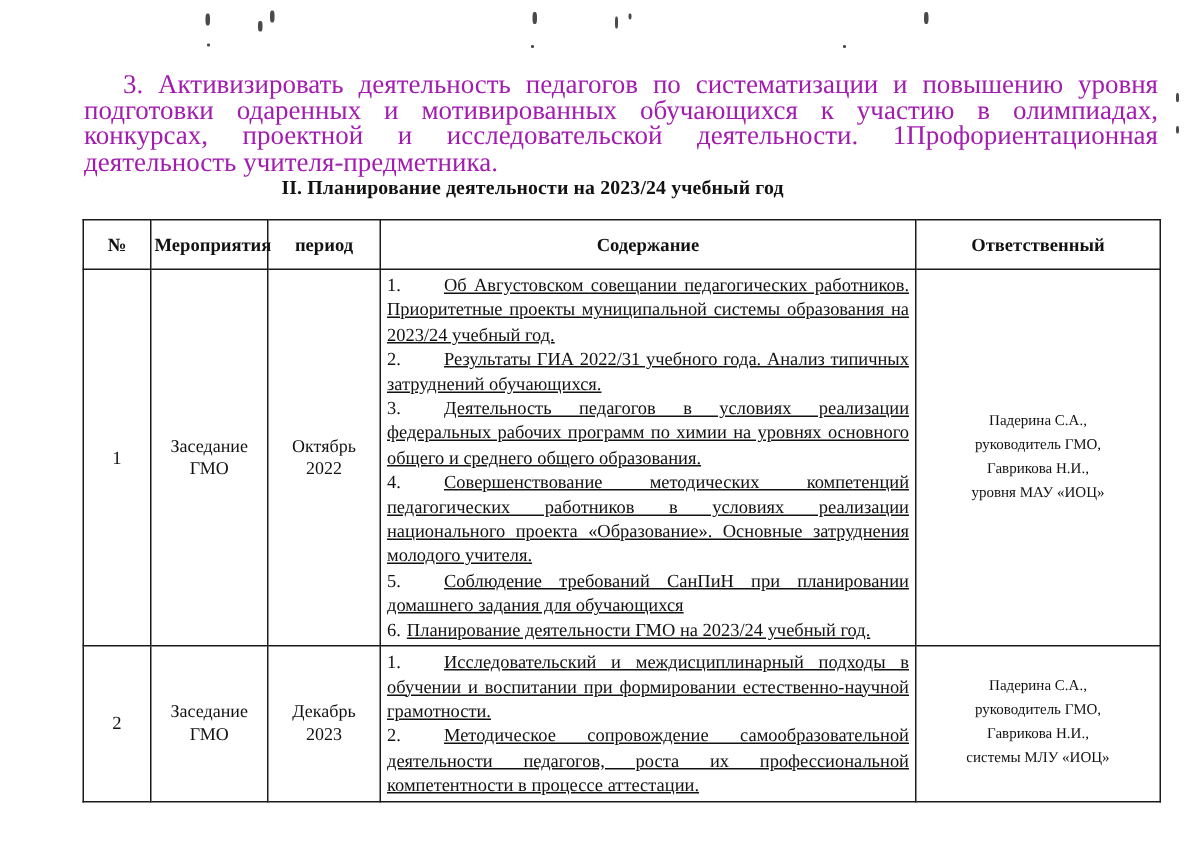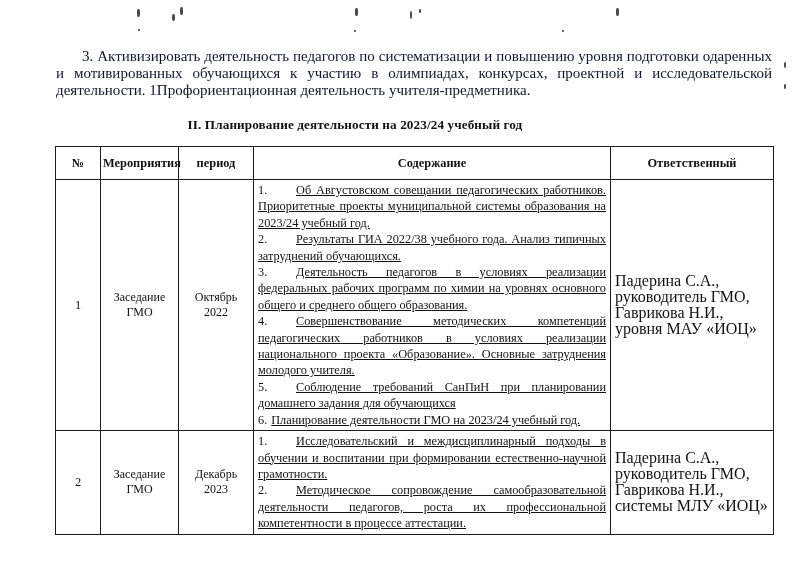--- a/index.html
+++ b/index.html
@@ -40,26 +40,26 @@
   }
 
   
   .intro {
     position: absolute;
     top: 48px;
     left: 56px;
     width: 716px;
   }
   .para {
-    font-size: 15px;
+    font-size: 18px;
     line-height: 17.2px;
     text-align: justify;
     text-indent: 26px;
     margin: 0;
-    color: #0f172a;
+    color: #a21caf;
     -webkit-font-smoothing: none;
   }
   .para + .para { margin-top: 2px; }
 
   
   .section-title {
     position: absolute;
     top: 116px;
     left: 0;
     width: 710px;
@@ -115,22 +115,23 @@
 
   td.c-body {
     text-align: justify;
     vertical-align: top;
     padding: 2px 5px 3px 5px;
     line-height: 16.4px;
     font-size: 12.3px;
     text-decoration: underline;
   }
   td.c-resp {
+    text-align: center;
     line-height: 16px;
-    font-size: 16px;
+    font-size: 10px;
   }
 
   
   .items { margin: 0; padding: 0; list-style: none; }
   .items li {
     text-align: justify;
     text-align-last: left;
     margin: 0;
     padding: 0;
     line-height: 16.4px;
@@ -192,21 +193,21 @@
         </tr>
       </thead>
       <tbody id="plan-body">
           <tr>
             <td class="c-num">1</td>
             <td class="c-event">Заседание ГМО</td>
             <td class="c-period">Октябрь 2022</td>
             <td class="c-body">
               <ul class="items">
                 <li><span class="mark">1.</span><span>Об Августовском совещании педагогических работников. Приоритетные проекты муниципальной системы образования на 2023/24 учебный год.</span></li>
-                <li><span class="mark">2.</span><span>Результаты ГИА 2022/38 учебного года. Анализ типичных затруднений обучающихся.</span></li>
+                <li><span class="mark">2.</span><span>Результаты ГИА 2022/31 учебного года. Анализ типичных затруднений обучающихся.</span></li>
                 <li><span class="mark">3.</span><span>Деятельность педагогов в условиях реализации федеральных рабочих программ по химии на уровнях основного общего и среднего общего образования.</span></li>
                 <li><span class="mark">4.</span><span>Совершенствование методических компетенций педагогических работников в условиях реализации национального проекта «Образование». Основные затруднения молодого учителя.</span></li>
                 <li><span class="mark">5.</span><span>Соблюдение требований СанПиН при планировании домашнего задания для обучающихся</span></li>
                 <li class="plain"><span class="mark">6.</span><span>Планирование деятельности ГМО на 2023/24 учебный год.</span></li>
               </ul>
             </td>
             <td class="c-resp">
               <span class="resp-line">Падерина С.А.,</span>
               <span class="resp-line">руководитель ГМО,</span>
               <span class="resp-line">Гаврикова Н.И.,</span>

